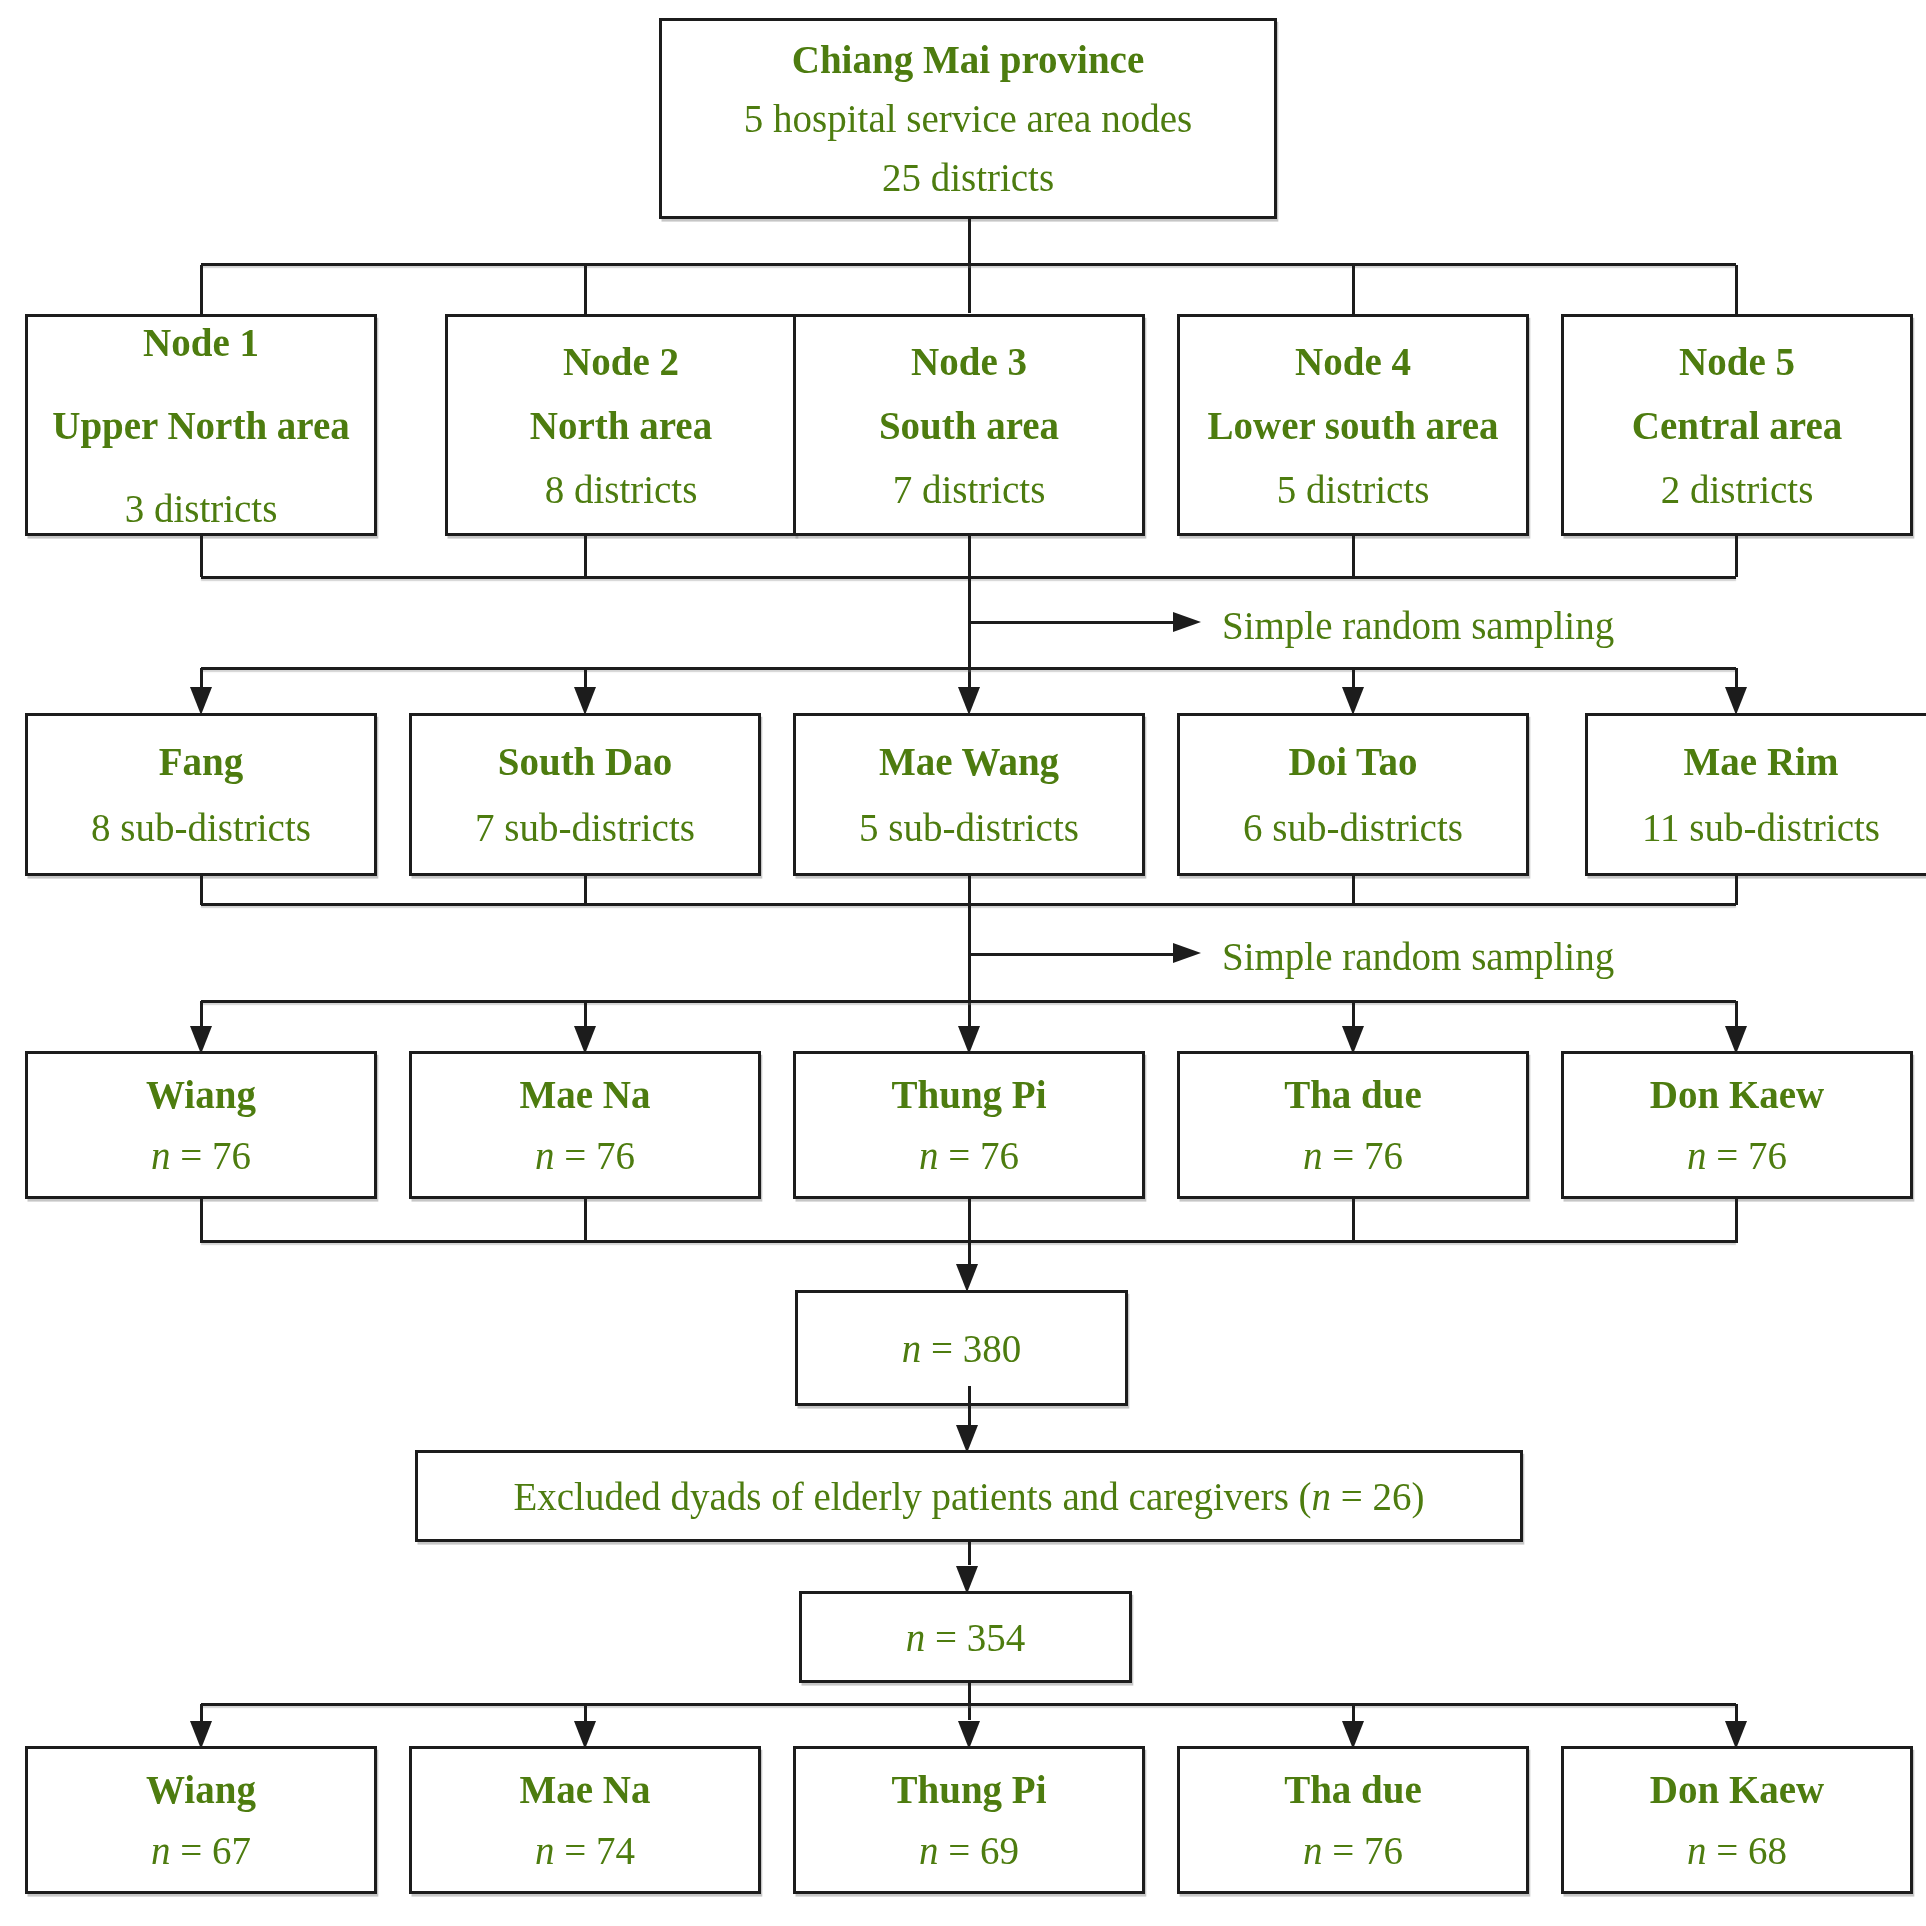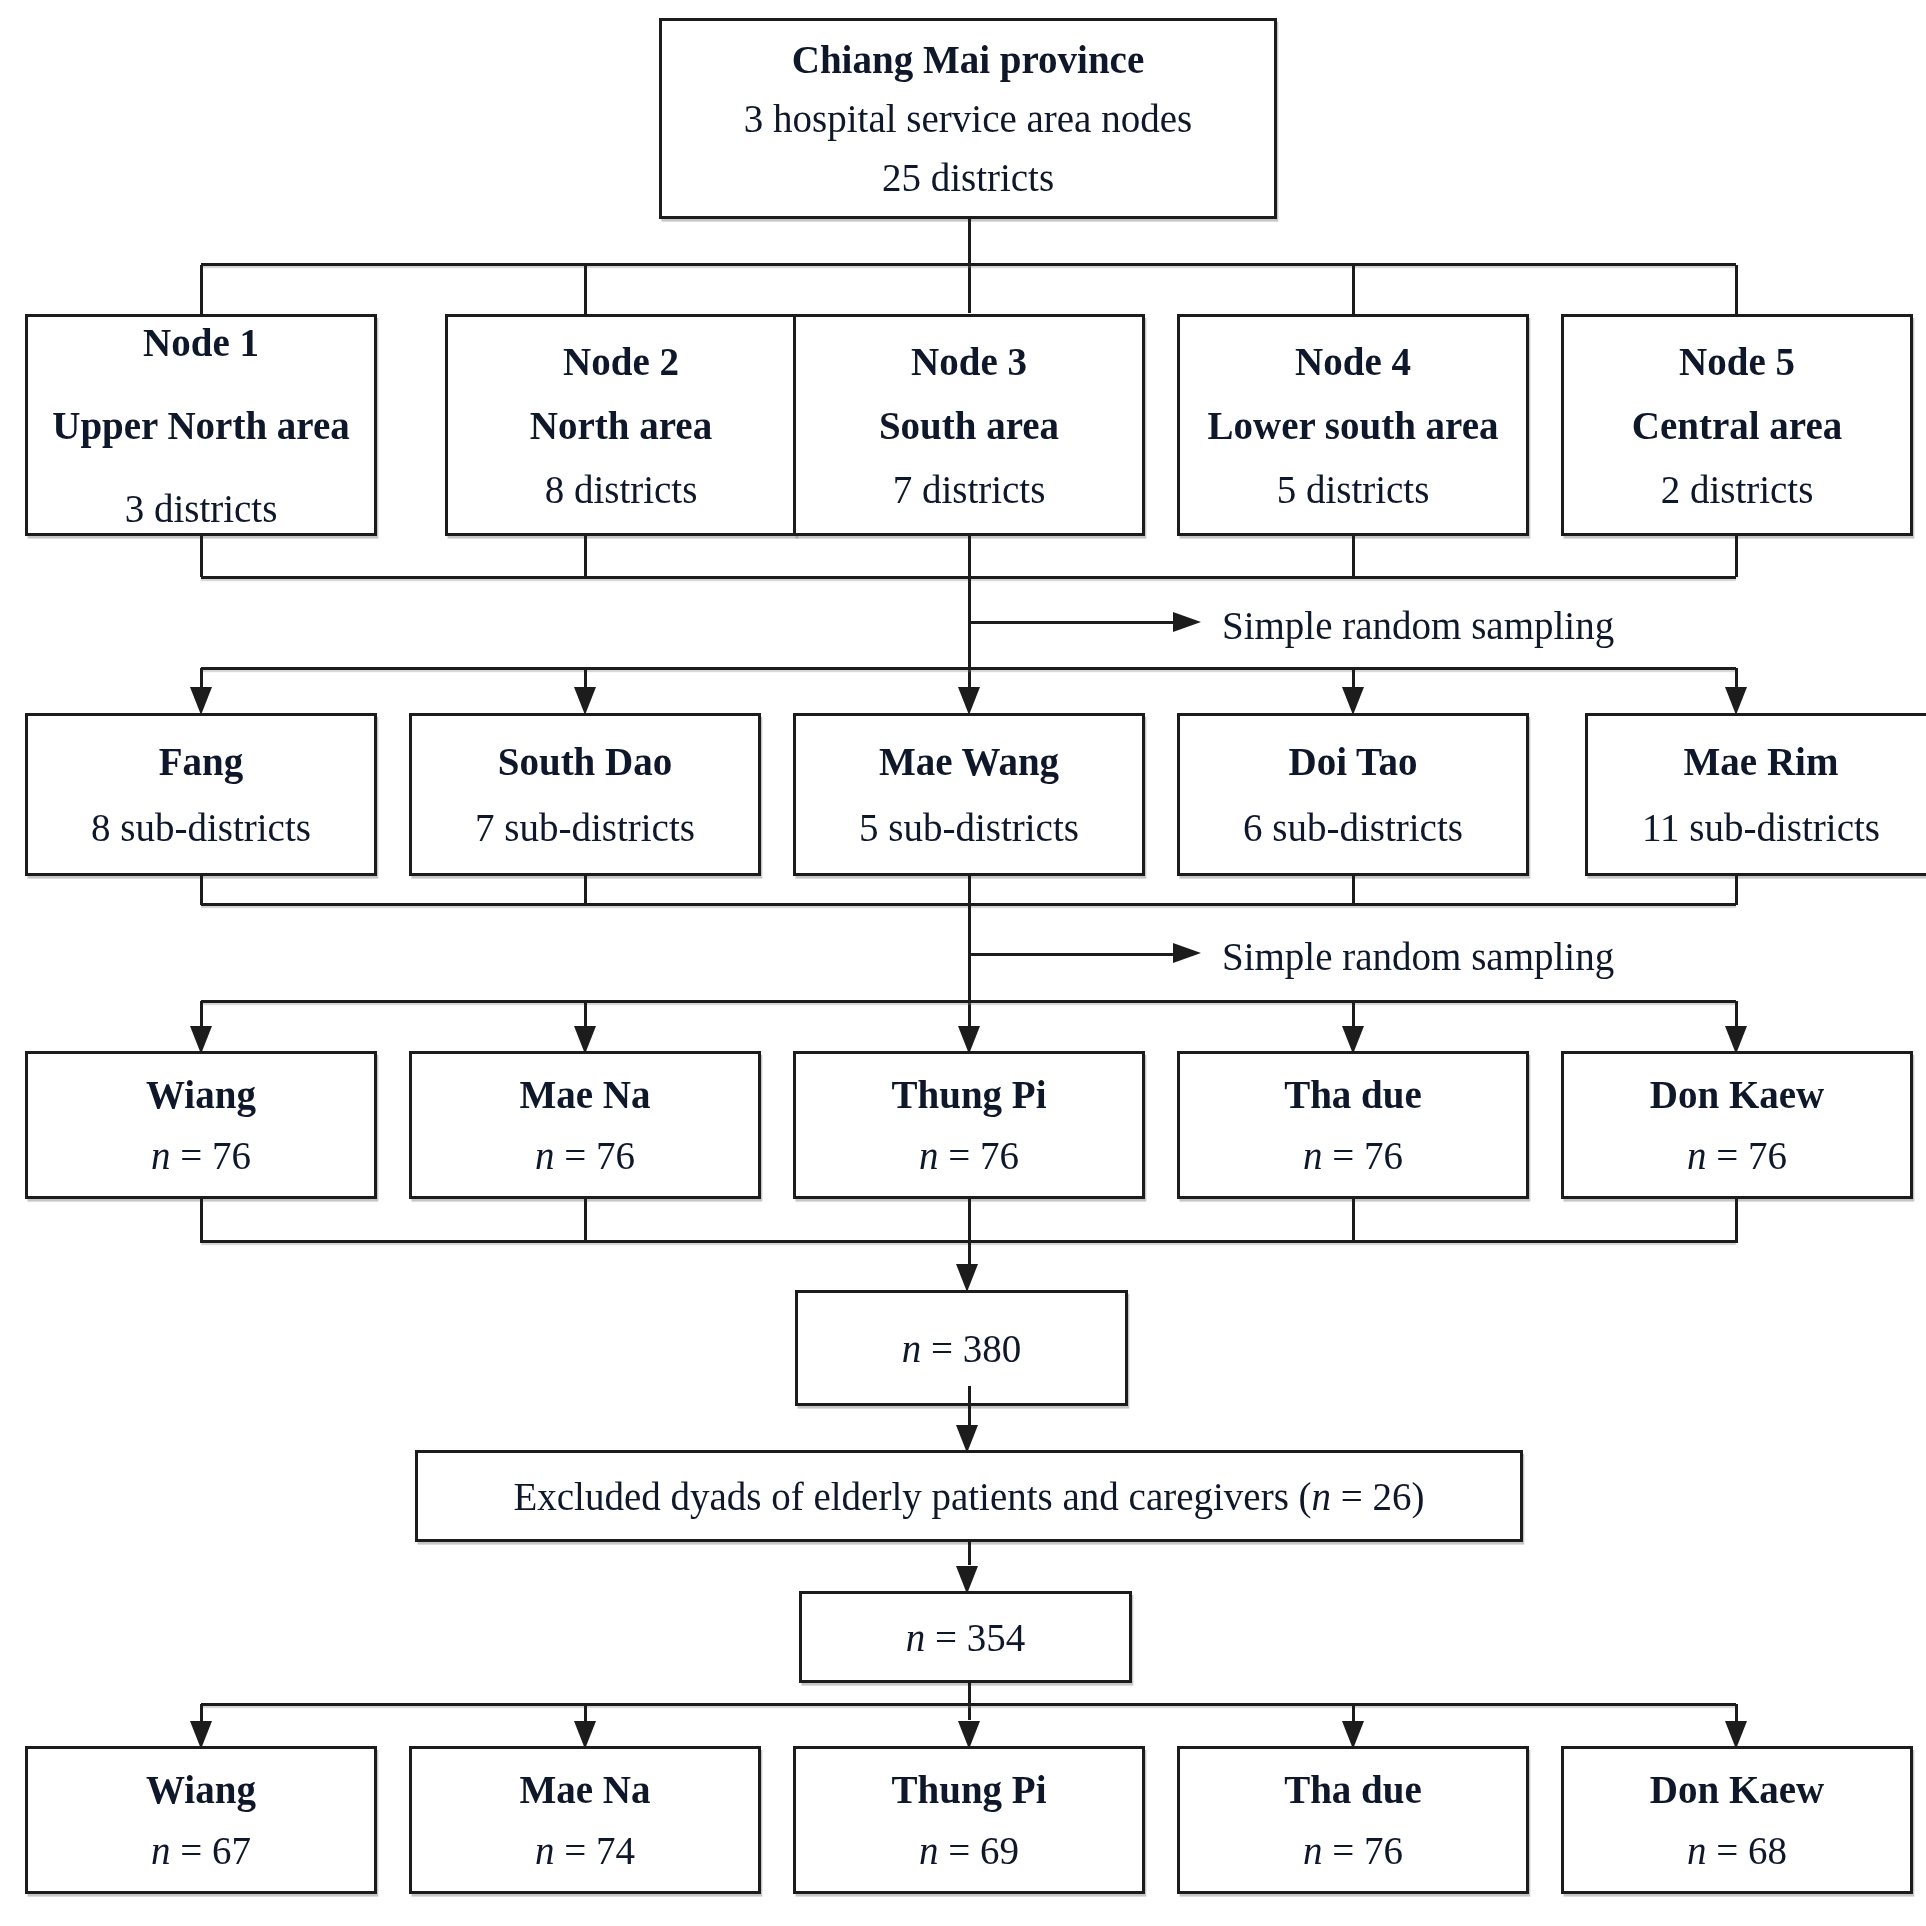--- a/index.html
+++ b/index.html
@@ -3,21 +3,21 @@
 <meta charset="utf-8">
 <style>
   html,body{margin:0;padding:0;background:#ffffff;}
   .page{
     position:relative;
     width:1926px;
     height:1926px;
     background:#ffffff;
     font-family:"Liberation Serif", serif;
     font-size:39px;
-    color:#0f172a;
+    color:#4d7c0f;
   }
   .box{
     position:absolute;
     box-sizing:border-box;
     background:#ffffff;
     border:3.2px solid #1c1c1c;
     display:flex;
     flex-direction:column;
     justify-content:space-evenly;
     align-items:center;
@@ -38,21 +38,21 @@
     border-left:28px solid #1c1c1c;}
   .flow-label{position:absolute;transform:translateY(-50%);white-space:nowrap;}
 </style>
 </head>
 <body>
 
 <div class="page">
 
   <div class="box" style="left:659px;top:18px;width:618px;height:201px;">
     <div class="line b">Chiang Mai province</div>
-    <div class="line">3 hospital service area nodes</div>
+    <div class="line">5 hospital service area nodes</div>
     <div class="line">25 districts</div>
   </div>
 
   <div class="vline" style="left:968px;top:219px;height:94px;"></div>
   <div class="hline" style="left:201px;top:263px;width:1535px;"></div>
   <div class="vline" style="left:200px;top:265px;height:49px;"></div>
   <div class="vline" style="left:584px;top:265px;height:49px;"></div>
   <div class="vline" style="left:1352px;top:265px;height:49px;"></div>
   <div class="vline" style="left:1735px;top:265px;height:49px;"></div>
 

